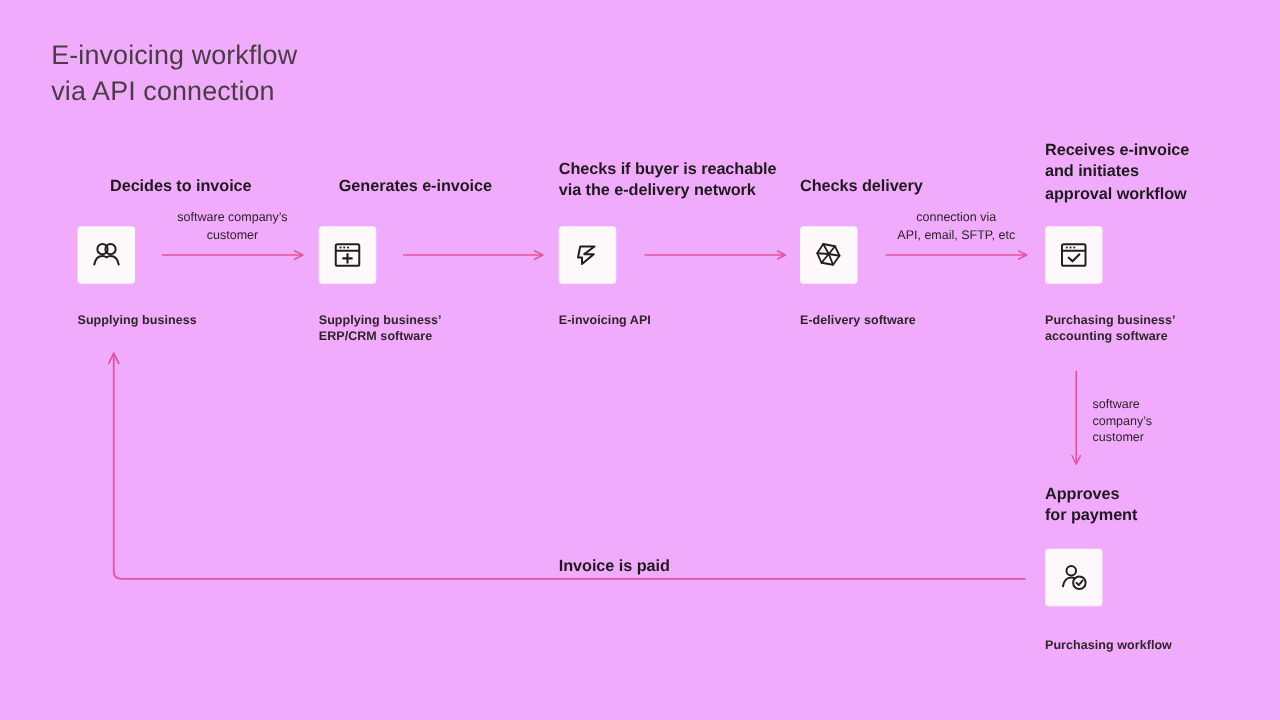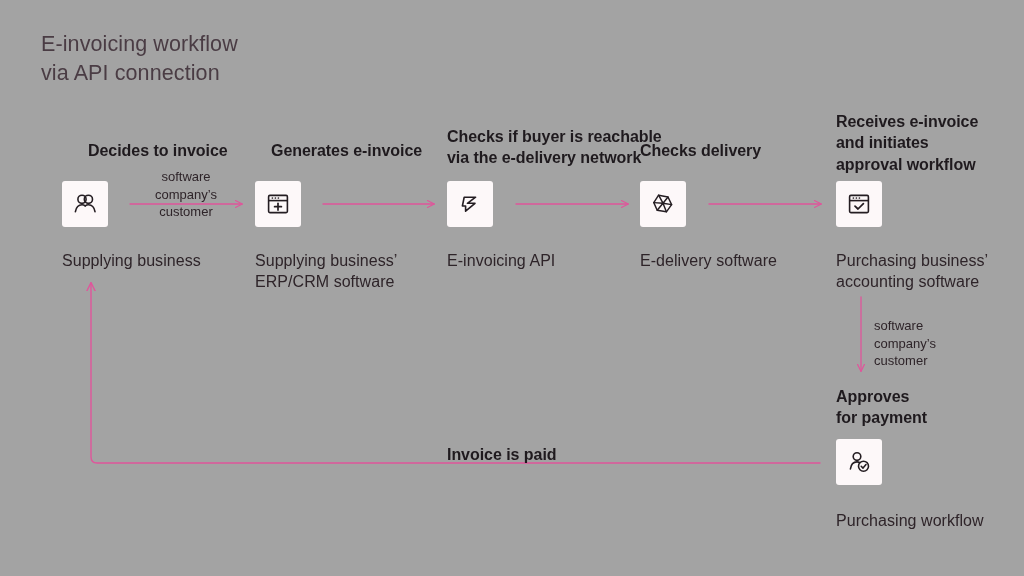--- a/index.html
+++ b/index.html
@@ -10,58 +10,58 @@
   }
   body {
     background: #faf1f3;
     font-family: "Liberation Sans", sans-serif;
     color: #2b2228;
   }
   #canvas {
     position: relative;
     width: 1024px;
     height: 576px;
-    background: #a3a3a3;
+    background: #f0abfc;
   }
 
   
   #title {
     position: absolute;
     left: 41px;
     top: 30px;
     font-size: 21.5px;
     font-weight: 400;
     line-height: 1.33;
     color: #4a3c44;
     letter-spacing: 0.1px;
     white-space: pre-line;
   }
 
   
   .heading {
     position: absolute;
-    font-size: 16px;
+    font-size: 13px;
     font-weight: bold;
     line-height: 1.33;
     color: #1f1a1e;
     white-space: pre-line;
     letter-spacing: -0.05px;
   }
   .caption {
     position: absolute;
-    font-size: 16px;
-    font-weight: 400;
+    font-size: 10px;
+    font-weight: 700;
     line-height: 1.33;
     color: #2e2429;
     white-space: pre-line;
     letter-spacing: 0.05px;
   }
   .arrow-label {
     position: absolute;
-    font-size: 13px;
+    font-size: 10px;
     font-weight: 400;
     line-height: 1.35;
     color: #2e2429;
     text-align: center;
     white-space: pre-line;
   }
   .arrow-label.left {
     text-align: left;
   }
 
@@ -176,20 +176,22 @@
           <path d="M 14.0 13.2 L 8.2 20.2"></path>
           <path d="M 14.0 13.2 L 17.4 21.8"></path>
           <path d="M 14.0 13.2 L 4.8 12.6"></path>
           <path d="M 14.0 13.2 L 19.0 7.0"></path>
         </g>
         <circle cx="14.0" cy="13.2" r="1.5" fill="#241d22"></circle>
       </svg>
     </span>
   </div>
 
+  <div class="arrow-label" style="left:712px; top:168px; width:106px;">connection via
+API, email, SFTP, etc</div>
 
   <div class="caption" style="left:640px; top:250px; width:180px;">E-delivery software</div>
 
   <div class="heading" style="left:836px; top:111px; width:180px;">Receives e-invoice
 and initiates
 approval workflow</div>
 
   <div class="tile" style="left:836px; top:181px;">
     <span>
       <svg width="26" height="26" viewBox="0 0 26 26">

